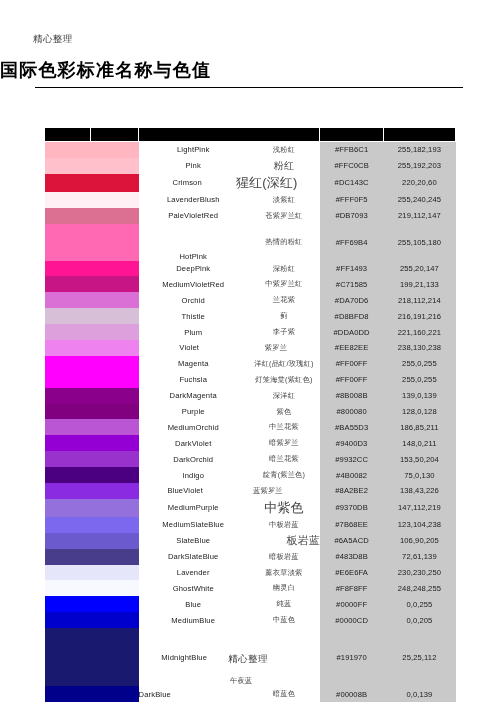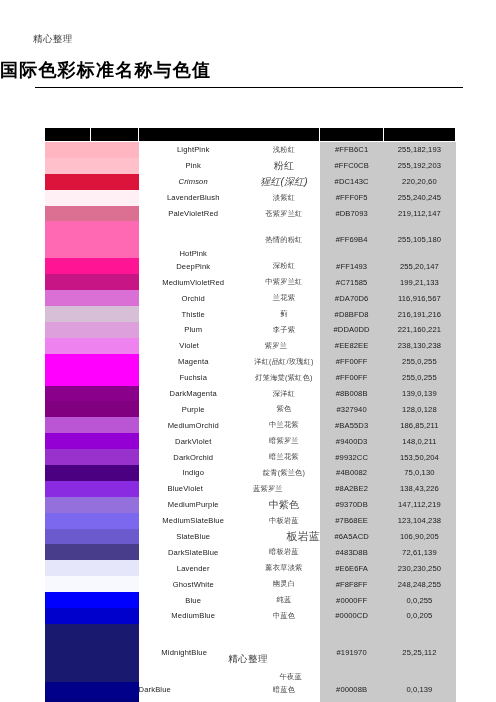--- a/index.html
+++ b/index.html
@@ -174,24 +174,24 @@
                 <span style="flex: 1 1 0px; text-align: center;">Pink</span>
                 <span style="flex: 0 0 72px; font-size: 10px; color: rgb(68, 68, 68);">粉红</span>
               </div>
             </td>
             <td class="cell-hex">#FFC0CB</td>
             <td class="cell-rgb">255,192,203</td>
           </tr>
           <tr>
             <td class="swatch" style="background: rgb(220, 20, 60);"></td>
             <td class="swatch" style="background: rgb(220, 20, 60);"></td>
-            <td class="cell-en" style="position: relative; padding-right: 0px; text-align: center; font-style: italic;">
+            <td class="cell-en" style="position: relative; padding-right: 12px; text-align: center;">
               <div style="display: flex; align-items: center;">
                 <span style="flex: 1 1 0px; text-align: center;">Crimson</span>
-                <span style="flex: 0 0 72px; text-align: center; font-size: 10px; color: rgb(68, 68, 68);">猩红(深红)</span>
+                <span style="flex: 0 0 72px; text-align: left; font-size: 13px; color: rgb(68, 68, 68);">猩红(深红)</span>
               </div>
             </td>
             <td class="cell-hex">#DC143C</td>
             <td class="cell-rgb">220,20,60</td>
           </tr>
           <tr>
             <td class="swatch" style="background: rgb(255, 240, 245);"></td>
             <td class="swatch" style="background: rgb(255, 240, 245);"></td>
             <td class="cell-en" style="position: relative; padding-right: 0px; text-align: center;">
               <div style="display: flex; align-items: center;">
@@ -253,21 +253,21 @@
           <tr>
             <td class="swatch" style="background: rgb(218, 112, 214);"></td>
             <td class="swatch" style="background: rgb(218, 112, 214);"></td>
             <td class="cell-en" style="position: relative; padding-right: 0px; text-align: center;">
               <div style="display: flex; align-items: center;">
                 <span style="flex: 1 1 0px; text-align: center;">Orchid</span>
                 <span style="flex: 0 0 72px; text-align: center; font-size: 7.3px; color: rgb(68, 68, 68);">兰花紫</span>
               </div>
             </td>
             <td class="cell-hex">#DA70D6</td>
-            <td class="cell-rgb">116,916,567</td>
+            <td class="cell-rgb">218,112,214</td>
           </tr>
           <tr>
             <td class="swatch" style="background: rgb(216, 191, 216);"></td>
             <td class="swatch" style="background: rgb(216, 191, 216);"></td>
             <td class="cell-en" style="position: relative; padding-right: 0px; text-align: center;">
               <div style="display: flex; align-items: center;">
                 <span style="flex: 1 1 0px; text-align: center;">Thistle</span>
                 <span style="flex: 0 0 72px; text-align: center; font-size: 7.3px; color: rgb(68, 68, 68);">蓟</span>
               </div>
             </td>
@@ -336,21 +336,21 @@
           </tr>
           <tr>
             <td class="swatch" style="background: rgb(128, 0, 128);"></td>
             <td class="swatch" style="background: rgb(128, 0, 128);"></td>
             <td class="cell-en" style="position: relative; padding-right: 0px; text-align: center;">
               <div style="display: flex; align-items: center;">
                 <span style="flex: 1 1 0px; text-align: center;">Purple</span>
                 <span style="flex: 0 0 72px; text-align: center; font-size: 7.3px; color: rgb(68, 68, 68);">紫色</span>
               </div>
             </td>
-            <td class="cell-hex">#327940</td>
+            <td class="cell-hex">#800080</td>
             <td class="cell-rgb">128,0,128</td>
           </tr>
           <tr>
             <td class="swatch" style="background: rgb(186, 85, 211);"></td>
             <td class="swatch" style="background: rgb(186, 85, 211);"></td>
             <td class="cell-en" style="position: relative; padding-right: 0px; text-align: center;">
               <div style="display: flex; align-items: center;">
                 <span style="flex: 1 1 0px; text-align: center;">MediumOrchid</span>
                 <span style="flex: 0 0 72px; text-align: center; font-size: 7.3px; color: rgb(68, 68, 68);">中兰花紫</span>
               </div>
@@ -405,21 +405,21 @@
             </td>
             <td class="cell-hex">#8A2BE2</td>
             <td class="cell-rgb">138,43,226</td>
           </tr>
           <tr>
             <td class="swatch" style="background: rgb(147, 112, 219);"></td>
             <td class="swatch" style="background: rgb(147, 112, 219);"></td>
             <td class="cell-en" style="position: relative; padding-right: 0px; text-align: center;">
               <div style="display: flex; align-items: center;">
                 <span style="flex: 1 1 0px; text-align: center;">MediumPurple</span>
-                <span style="flex: 0 0 72px; text-align: center; font-size: 10px; color: rgb(68, 68, 68);">中紫色</span>
+                <span style="flex: 0 0 72px; text-align: center; font-size: 13px; color: rgb(68, 68, 68);">中紫色</span>
               </div>
             </td>
             <td class="cell-hex">#9370DB</td>
             <td class="cell-rgb">147,112,219</td>
           </tr>
           <tr>
             <td class="swatch" style="background: rgb(123, 104, 238);"></td>
             <td class="swatch" style="background: rgb(123, 104, 238);"></td>
             <td class="cell-en" style="position: relative; padding-right: 0px; text-align: center;">
               <div style="display: flex; align-items: center;">
@@ -501,21 +501,21 @@
             </td>
             <td class="cell-hex">#0000CD</td>
             <td class="cell-rgb">0,0,205</td>
           </tr>
           <tr>
             <td class="swatch" style="background: rgb(25, 25, 112);"></td>
             <td class="swatch" style="background: rgb(25, 25, 112);"></td>
             <td class="cell-en" style="position: relative; padding-right: 18px; text-align: center;">
               <div style="display: flex; align-items: center;">
                 <span style="flex: 1 1 0px; text-align: center;">MidnightBlue</span>
-                <span style="flex: 0 0 72px; text-align: right; font-size: 7.3px; color: rgb(68, 68, 68); margin-top: 48px;">午夜蓝</span>
+                <span style="flex: 0 0 72px; text-align: left; font-size: 7.3px; color: rgb(68, 68, 68); margin-top: 48px;">午夜蓝</span>
               </div>
             </td>
             <td class="cell-hex">#191970</td>
             <td class="cell-rgb">25,25,112</td>
           </tr>
           <tr>
             <td class="swatch" style="background: rgb(0, 0, 139);"></td>
             <td class="swatch" style="background: rgb(0, 0, 139);"></td>
             <td class="cell-en" style="position: relative; padding-right: 0px; text-align: center;">
               <div style="display: flex; align-items: center;">

